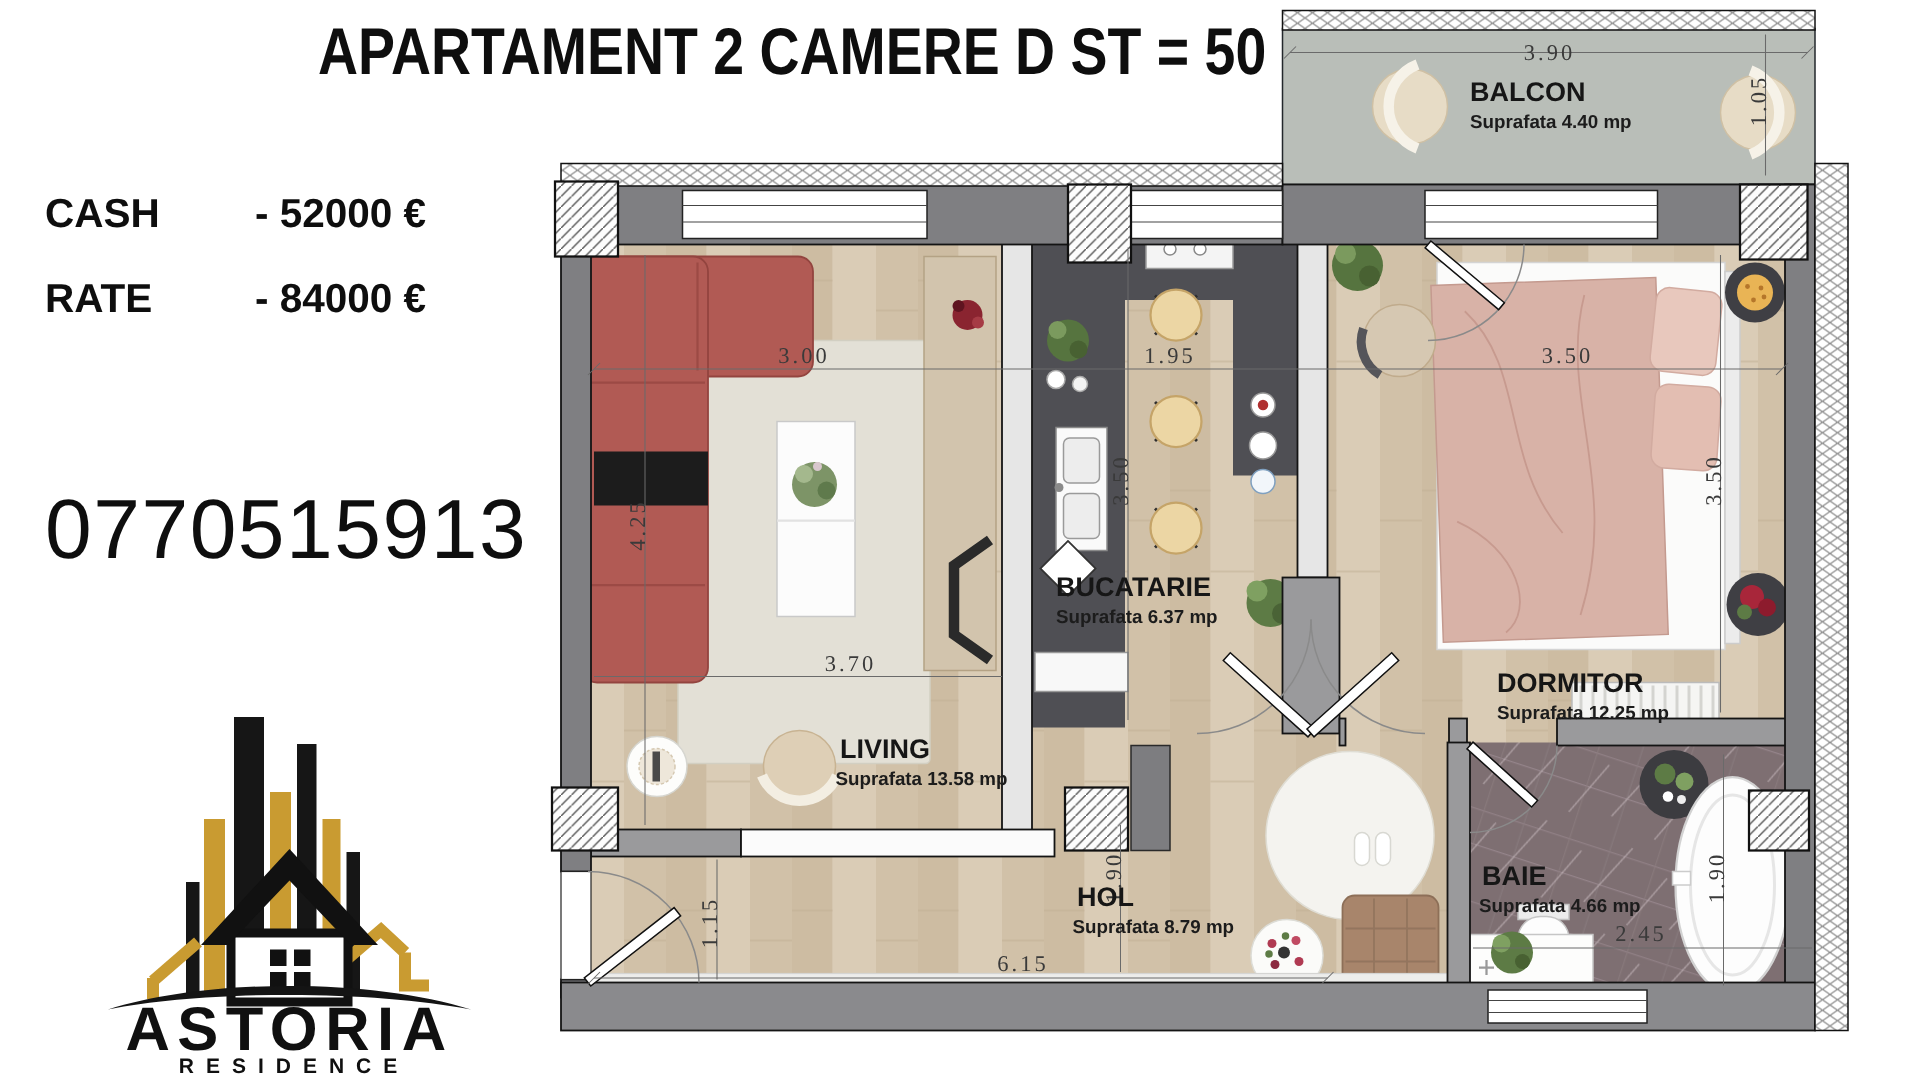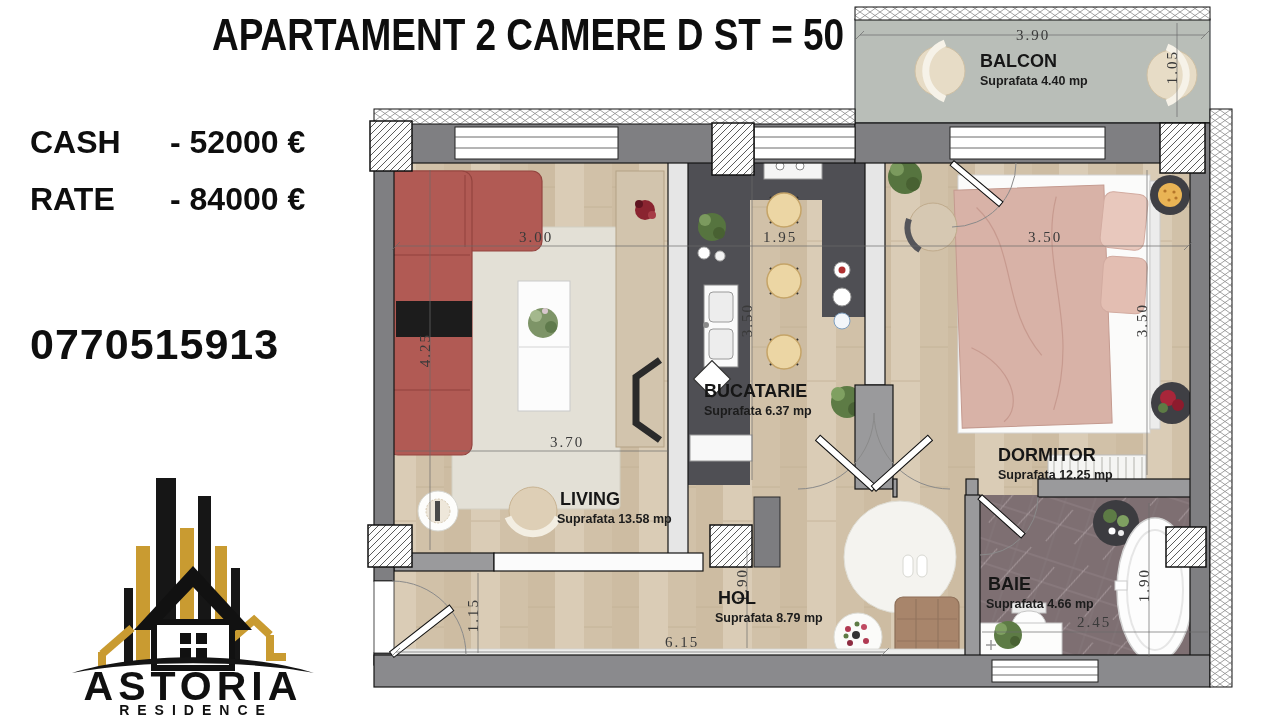--- a/index.html
+++ b/index.html
@@ -1,23 +1,23 @@
 <!DOCTYPE html>
 <html><head>
 <meta charset="utf-8">
 <style>
   html,body{margin:0;padding:0;background:#ffffff;}
   .canvas{position:relative;width:1280px;height:720px;background:#ffffff;overflow:hidden;
           font-family:"Liberation Sans",sans-serif;color:#0e0e0e;}
   .title{position:absolute;left:212px;top:10px;font-size:44px;font-weight:800;
          letter-spacing:0px;transform:scaleX(.84);transform-origin:left top;white-space:nowrap;}
   .prices{position:absolute;left:30px;top:114px;}
-  .price-row{display:flex;align-items:center;height:57px;font-size:32px;font-weight:800;}
+  .price-row{display:flex;align-items:center;height:57px;font-size:27px;font-weight:800;}
   .price-label{width:140px;}
-  .phone{position:absolute;left:30px;top:320px;font-size:43px;font-weight:700;letter-spacing:1px;}
+  .phone{position:absolute;left:30px;top:320px;font-size:56px;font-weight:400;letter-spacing:1px;}
   .plan{position:absolute;left:360px;top:5px;}
   .logo{position:absolute;left:68px;top:438px;}
   .dim{font-family:"Liberation Serif",serif;font-size:15px;fill:#3a3a3a;letter-spacing:2px;}
   .dimv{font-family:"Liberation Serif",serif;font-size:15px;fill:#3a3a3a;letter-spacing:2px;}
   .rlabel{font-family:"Liberation Sans",sans-serif;font-weight:bold;font-size:18px;fill:#161616;}
   .rarea{font-family:"Liberation Sans",sans-serif;font-weight:bold;font-size:12.5px;fill:#1c1c1c;}
   .logo-name{font-family:"Liberation Sans",sans-serif;font-weight:600;font-size:41px;letter-spacing:5px;fill:#101010;}
   .logo-sub{font-family:"Liberation Sans",sans-serif;font-weight:600;font-size:14px;letter-spacing:8px;fill:#101010;}
 </style>
 </head>

